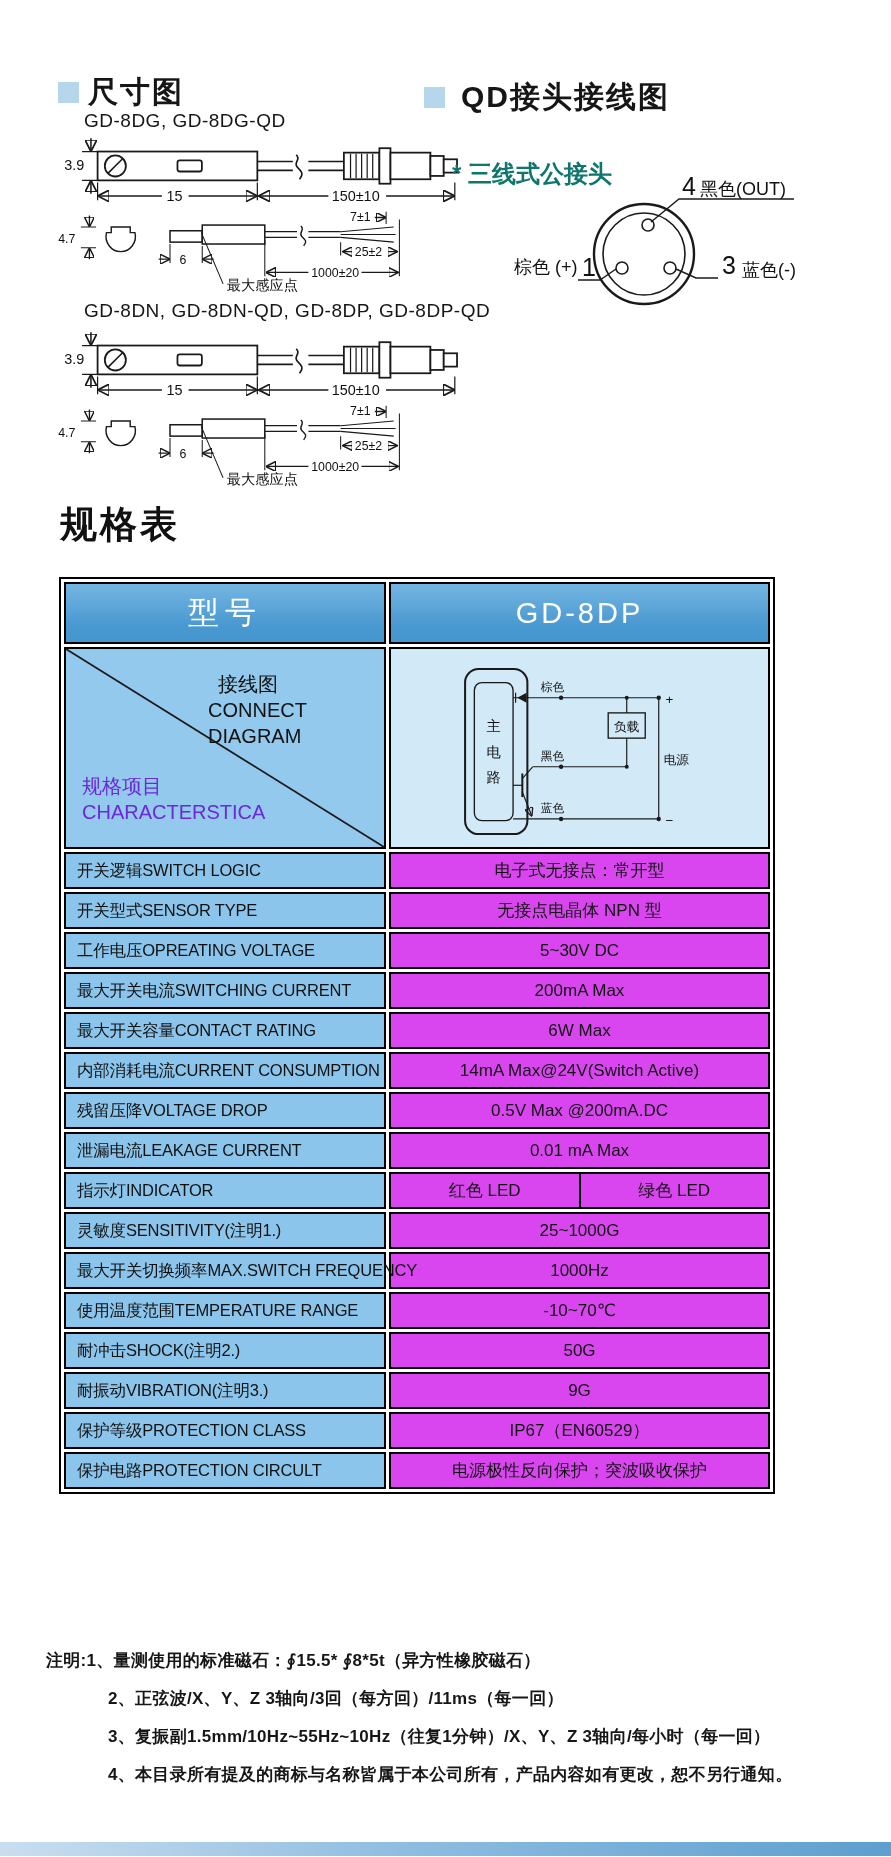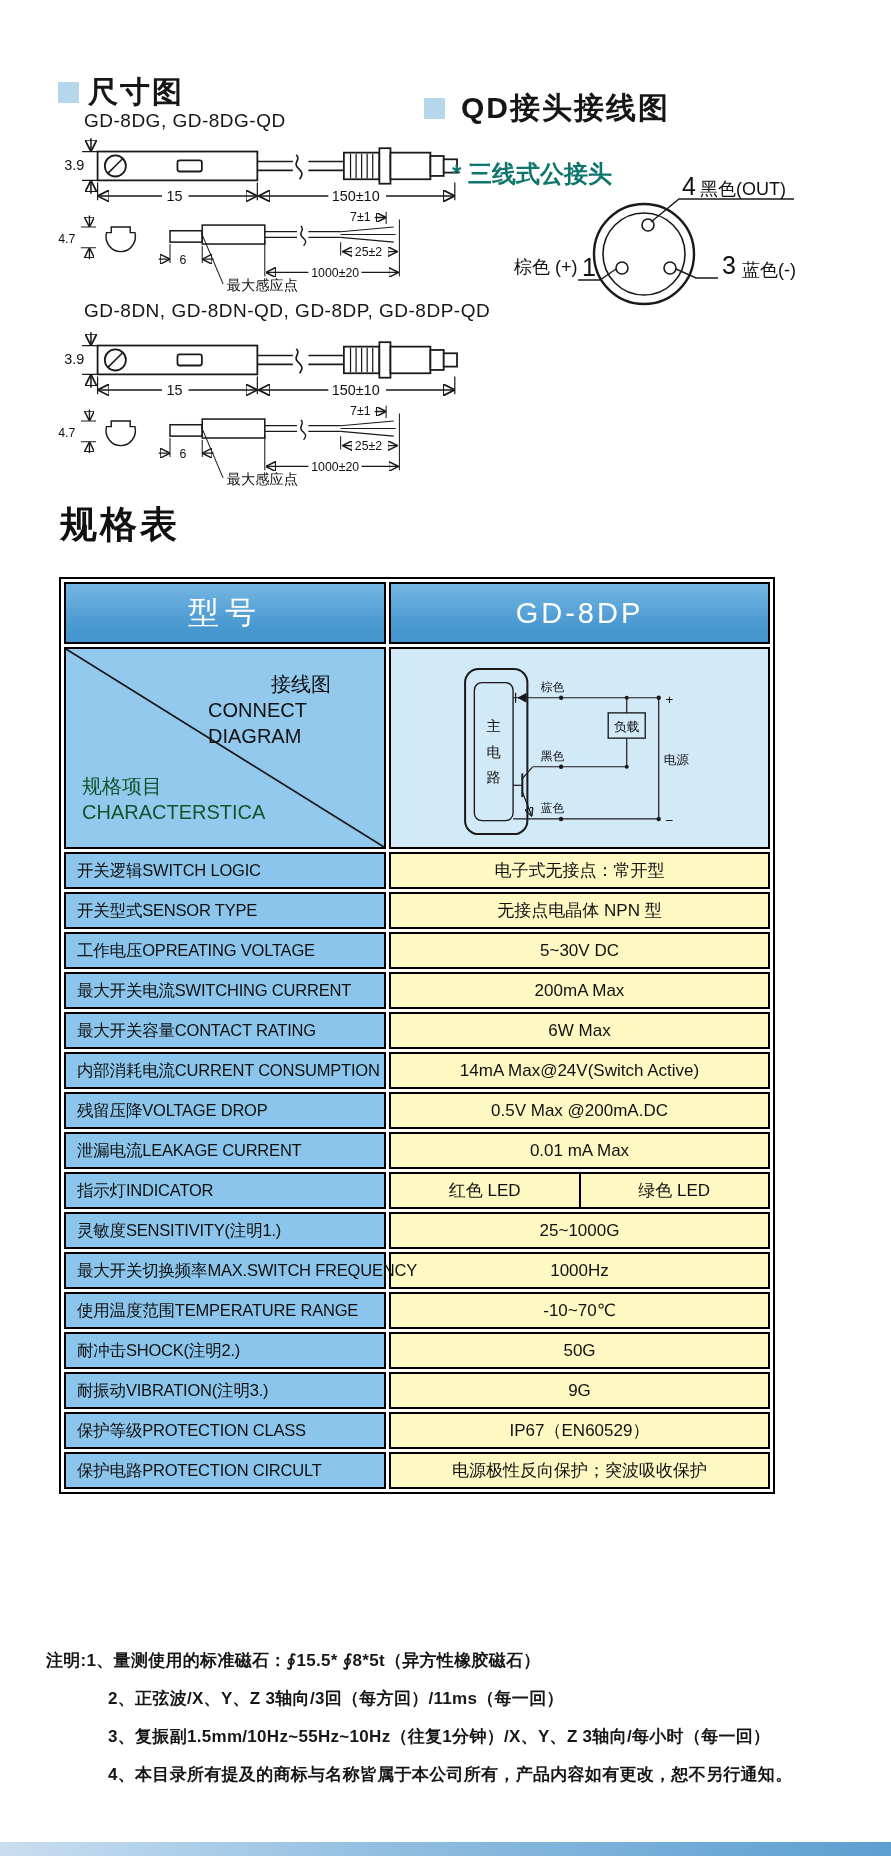--- a/index.html
+++ b/index.html
@@ -28,25 +28,25 @@
   
   .spec-table{position:absolute;left:59px;top:577px;width:716px;border-collapse:separate;
               border-spacing:3px;border:2px solid #000;background:#fff;table-layout:fixed;}
   .spec-table td{border:2px solid #000;vertical-align:middle;}
   .th-cell{background:linear-gradient(180deg,#74b6e2 0%,#4a99d1 70%,#4495ce 100%);
            color:#fff;text-align:center;font-size:31px;height:56px;letter-spacing:6px;font-weight:400;}
   .model-cell{letter-spacing:3px;font-size:29px;}
   .diag-left{background:#92c9ed;position:relative;height:198px;padding:0;}
   .diag-svg{position:absolute;left:0;top:0;width:100%;height:100%;}
   .diag-top{position:absolute;left:142px;top:22px;line-height:26px;font-size:20px;color:#111;}
-  .diag-top .cn{padding-left:10px;text-align:center;}
-  .diag-bottom{position:absolute;left:16px;top:124px;line-height:26px;font-size:20px;color:#14532d;}
+  .diag-top .cn{padding-left:10px;}
+  .diag-bottom{position:absolute;left:16px;top:124px;line-height:26px;font-size:20px;color:#6d28d9;}
   .diag-right{background:#d2e9f8;text-align:center;padding:0;}
   .row-label{background:#8bc5eb;font-size:16.5px;letter-spacing:-0.2px;padding:0 4px 0 11px;height:33px;white-space:nowrap;}
-  .row-value{background:#fef9c3;font-size:17px;text-align:center;padding:0;height:33px;}
+  .row-value{background:#d946ef;font-size:17px;text-align:center;padding:0;height:33px;}
   .split{display:flex;width:100%;height:100%;align-items:stretch;}
   .split>span{flex:1;display:flex;align-items:center;justify-content:center;text-align:center;}
   .split-right{border-left:2px solid #000;}
   
   .notes{position:absolute;left:46px;top:1642px;width:806px;font-size:17px;font-weight:700;
          line-height:38px;color:#161616;letter-spacing:0.3px;}
   .note-line{white-space:nowrap;}
   .note-indent{padding-left:62px;}
   
   .footer-bar{position:absolute;left:0;top:1842px;width:891px;height:14px;
@@ -257,21 +257,21 @@
     </svg>
 
   <div class="model-label" style="left:84px;top:300px;">GD-8DN, GD-8DN-QD,  GD-8DP, GD-8DP-QD</div>
   <svg class="tech" style="left:64px;top:330px;" width="400" height="71" viewBox="0 0 360 64">
       <use href="#sym-topview"></use>
     </svg>
   <svg class="tech" style="left:58px;top:402px;" width="370" height="91" viewBox="0 0 390 96">
       <use href="#sym-sideview"></use>
     </svg>
 
-  <div class="sec-head" style="left:424px;top:88px;gap:16px;">
+  <div class="sec-head" style="left:424px;top:77px;gap:16px;">
     <span class="sec-sq"></span>
     <span class="sec-title">QD接头接线图</span>
   </div>
   <div class="qd-subtitle" style="left:452px;top:158px;">* 三线式公接头</div>
   <svg class="tech" style="left:432px;top:168px;" width="400" height="150" viewBox="0 0 400 150">
       <use href="#sym-qd"></use>
     </svg>
 
   <div class="spec-heading">规格表</div>
 

